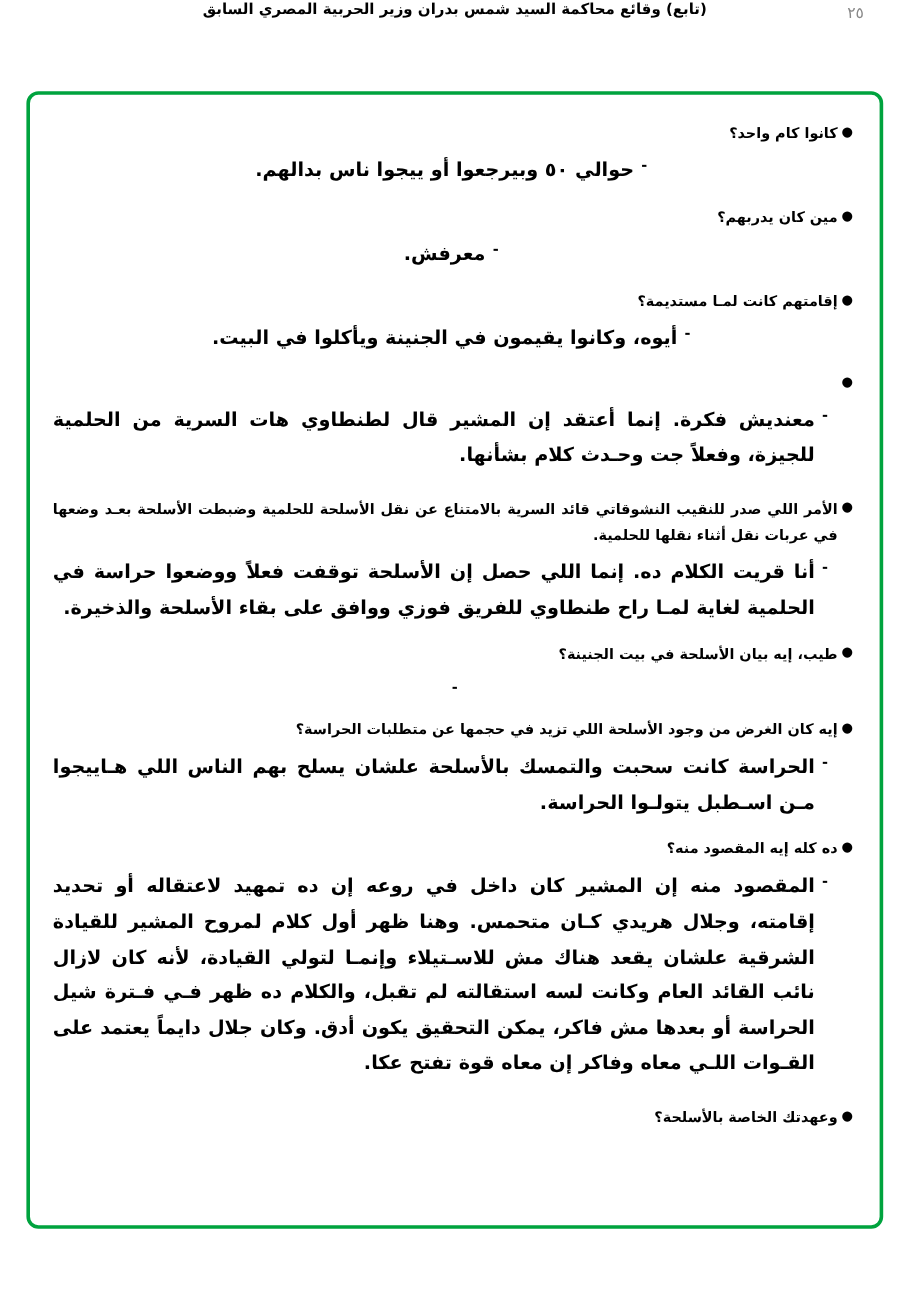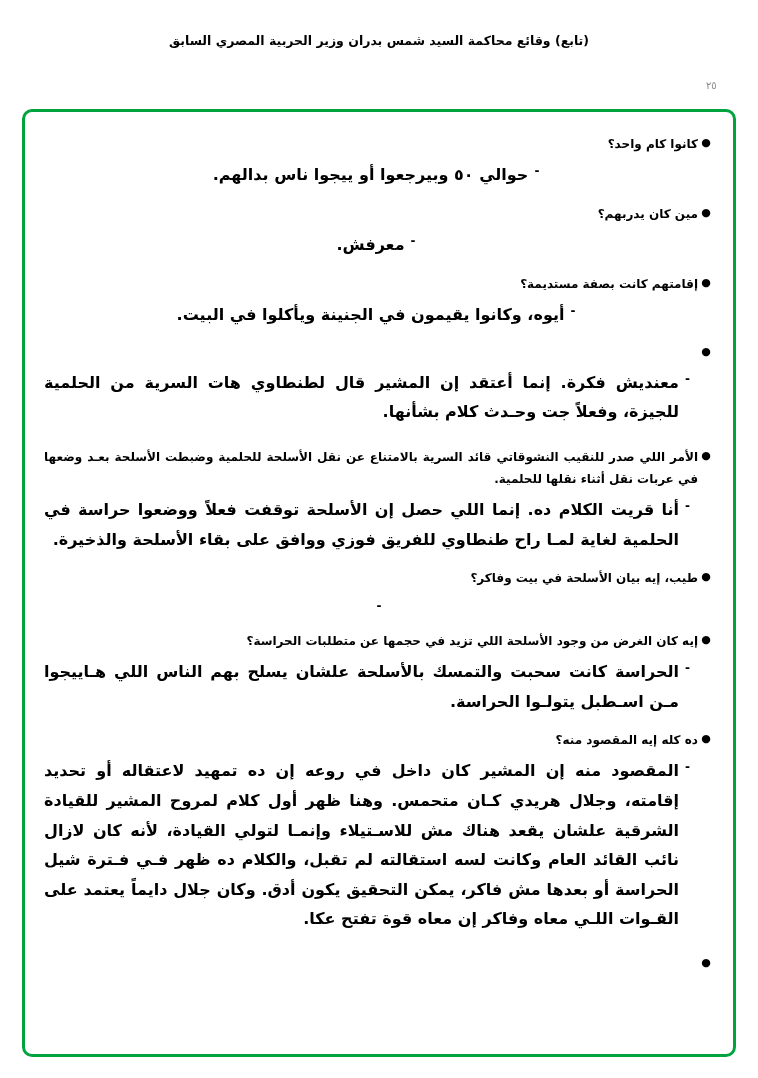--- a/index.html
+++ b/index.html
@@ -18,31 +18,29 @@
   .page {
     width: 758px;
     height: 1078px;
     position: relative;
     box-sizing: border-box;
   }
   .corner-mark {
     position: absolute;
     top: 4px;
     left: 706px;
-    font-size: 10px;
+    font-size: 13px;
     color: #888;
     letter-spacing: 1px;
-    margin-top: 43px;
   }
   .header-title {
     text-align: center;
     font-size: 12.5px;
     font-weight: bold;
     direction: rtl;
-    margin-top: 33px;
     margin-bottom: 0;
     letter-spacing: 0;
   }
   .frame {
     position: absolute;
     top: 76px;
     right: 22px;
     left: 22px;
     height: 948px;
     border: 3px solid #00a33e;
@@ -156,21 +154,21 @@
       <div class="a-line center">
         <span class="dash">-</span>
         <span class="a-text">معرفش.</span>
       </div>
     </div>
     <div class="spacer-sm"></div>
 
     <div class="qa-block">
       <div class="q-line short">
         <span class="bullet">●</span>
-        <span class="q-text">إقامتهم كانت بصفة مستديمة؟</span>
+        <span class="q-text">إقامتهم كانت لمـا مستديمة؟</span>
       </div>
       <div class="a-line center">
         <span class="dash">-</span>
         <span class="a-text">أيوه، وكانوا يقيمون في الجنينة ويأكلوا في البيت.</span>
       </div>
     </div>
     <div class="spacer-sm"></div>
 
     <div class="qa-block">
       <div class="q-line short">
@@ -191,21 +189,21 @@
       <div class="a-line">
         <span class="dash">-</span>
         <span class="a-text">أنا قريت الكلام ده. إنما اللي حصل إن الأسلحة توقفت فعلاً ووضعوا حراسة في الحلمية لغاية لمـا راح طنطاوي للفريق فوزي ووافق على بقاء الأسلحة والذخيرة.</span>
       </div>
     </div>
     <div class="spacer-sm"></div>
 
     <div class="qa-block">
       <div class="q-line short">
         <span class="bullet">●</span>
-        <span class="q-text">طيب، إيه بيان الأسلحة في بيت وفاكر؟</span>
+        <span class="q-text">طيب، إيه بيان الأسلحة في بيت الجنينة؟</span>
       </div>
       <div class="a-line center">
         <span class="dash">-</span>
       </div>
     </div>
     <div class="spacer-sm"></div>
 
     <div class="qa-block">
       <div class="q-line short">
         <span class="bullet">●</span>
@@ -226,18 +224,19 @@
       <div class="a-line">
         <span class="dash">-</span>
         <span class="a-text">المقصود منه إن المشير كان داخل في روعه إن ده تمهيد لاعتقاله أو تحديد إقامته، وجلال هريدي كـان متحمس. وهنا ظهر أول كلام لمروح المشير للقيادة الشرقية علشان يقعد هناك مش للاسـتيلاء وإنمـا لتولي القيادة، لأنه كان لازال نائب القائد العام وكانت لسه استقالته لم تقبل، والكلام ده ظهر فـي فـترة شيل الحراسة أو بعدها مش فاكر، يمكن التحقيق يكون أدق. وكان جلال دايماً يعتمد على القـوات اللـي معاه وفاكر إن معاه قوة تفتح عكا.</span>
       </div>
     </div>
     <div class="spacer-md"></div>
 
     <div class="qa-block">
       <div class="q-line short">
         <span class="bullet">●</span>
+        <span class="q-text">وعهدتك الخاصة بالأسلحة؟</span>
       </div>
     </div>
 
   </div>
 
 </div>
 
 </body></html>

